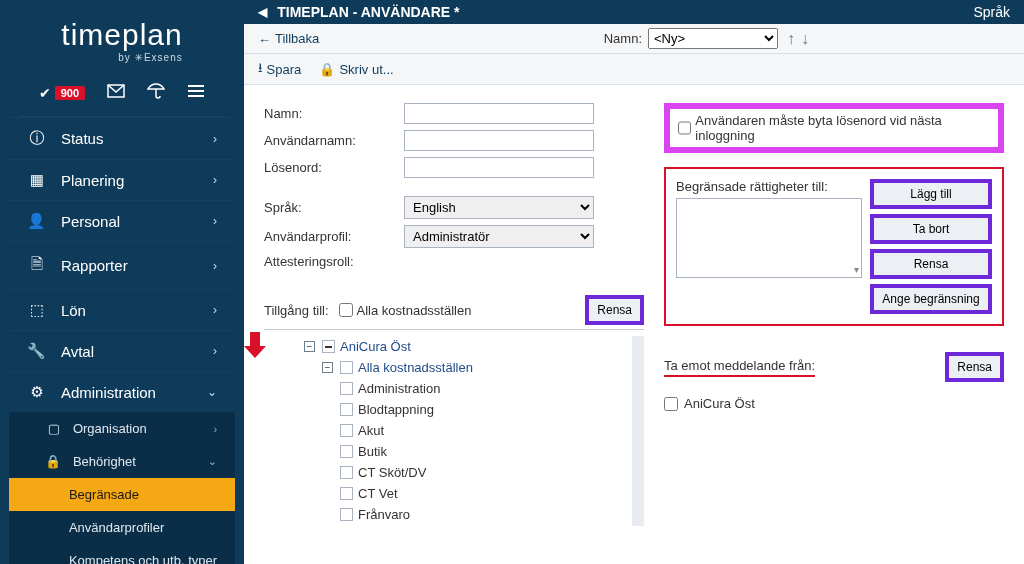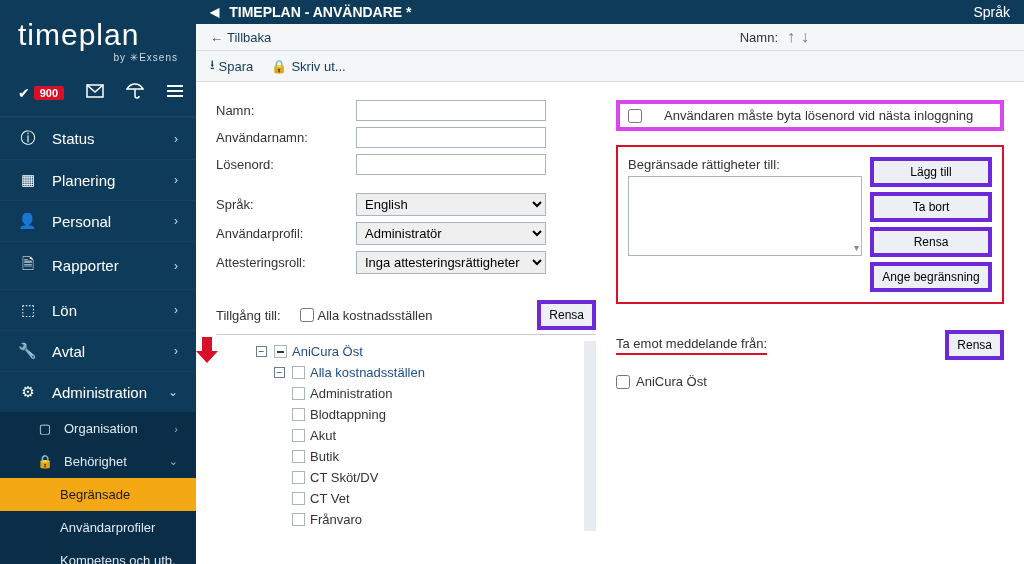--- a/index.html
+++ b/index.html
@@ -1,17 +1,17 @@
 <!DOCTYPE html>
 <html><head>
 <meta charset="utf-8">
 <style>
 * { box-sizing: border-box; margin: 0; padding: 0; }
 body { font-family: Arial, sans-serif; font-size: 13px; color: #333; width: 1024px; height: 564px; overflow: hidden; display: flex; }
-.sidebar { width: 196px; background: #0f3b5b; color: #fff; display: flex; flex-direction: column; }
+.sidebar { width: 244px; background: #0f3b5b; color: #fff; display: flex; flex-direction: column; align-items: center; }
 .logo { padding: 18px 18px 12px 18px; }
 .logo-text { font-size: 30px; font-weight: 300; letter-spacing: 1px; display: flex; align-items: baseline; color:#fff;}
 .logo-sub { font-size: 10px; text-align: right; color: #cfd9e0; letter-spacing:1px; }
 .util { display:flex; align-items:center; gap:22px; padding: 8px 18px 14px 18px; border-bottom:1px solid rgba(255,255,255,0.05);}
 .util .check { color:#fff; font-size:14px; display:flex; align-items:center; gap:4px;}
 .badge { background:#d9102a; color:#fff; font-weight:bold; font-size:11px; padding:1px 6px; border-radius:2px;}
 .util svg { fill:#fff; }
 .nav { list-style:none; }
 .nav > li { border-top:1px solid rgba(255,255,255,0.03); }
 .nav > li > a { display:flex; align-items:center; padding:11px 18px; color:#fff; text-decoration:none; font-size:15px; cursor:pointer;}
@@ -34,26 +34,26 @@
 .toolbar select { width:130px; font-size:13px; padding:1px;}
 .arrows span{cursor:pointer; color:#6b7c8c; font-size:16px; padding:0 3px;}
 .toolbar2 { background:#f4f6f8; padding:4px 14px; display:flex; gap:18px; border-bottom:1px solid #d8dee5;}
 .toolbar2 a { color:#0f3b5b; text-decoration:none; cursor:pointer; display:flex; align-items:center; gap:4px; font-size:13px;}
 .content { flex:1; padding:18px 20px; overflow:auto; display:flex; gap:20px;}
 .left-col { width:380px; }
 .right-col { flex:1; }
 .frow { display:flex; align-items:center; margin-bottom:6px;}
 .frow label { width:140px; font-size:13px; color:#333;}
 .frow input[type=text], .frow input[type=password], .frow select { width:190px; font-size:13px; padding:2px 4px; border:1px solid #a9b4c0;}
-.highlight-box { border:4px solid #d946ef; padding:4px 8px; margin-bottom:14px; display:flex; align-items:center; gap:22px;}
+.highlight-box { border:6px solid #d946ef; padding:4px 8px; margin-bottom:14px; display:flex; align-items:center; gap:4px;}
 .highlight-box2 { border:2px solid #d9102a; padding:10px; display:flex; gap:8px;}
 .rights-list { flex:1; height:80px; border:1px solid #a9b4c0; background:#fff; padding:4px; font-size:12px; overflow:auto; position:relative;}
 .rights-btns { display:flex; flex-direction:column; gap:5px; width:122px;}
 .btn { background:#eceff3; border:4px solid #6d28d9; padding:4px 8px; font-size:12px; cursor:pointer; text-align:center;}
-.section-hdr { display:flex; align-items:center; gap:19px; margin:26px 0 6px 0; border-bottom:1px solid #c3cad3; padding-bottom:4px;}
+.section-hdr { display:flex; align-items:center; gap:10px; margin:26px 0 6px 0; border-bottom:1px solid #c3cad3; padding-bottom:4px;}
 .section-hdr .lbl { font-size:13px; color:#333;}
 .section-hdr .chk { display:flex; align-items:center; gap:4px; font-size:13px;}
 .tree { font-size:13px; height:190px; overflow:auto; border-right:12px solid #e8ebef; padding-right:4px;}
 .tree ul { list-style:none; padding-left:18px;}
 .tree li { padding:3px 0; display:flex; align-items:center; gap:5px;}
 .tree .toggle { width:11px; height:11px; border:1px solid #6b7c8c; display:inline-flex; align-items:center; justify-content:center; font-size:10px; line-height:1; cursor:pointer; margin-right:2px; color:#333;}
 .tree .cb { width:13px; height:13px; border:1px solid #a9b4c0; display:inline-block; background:#fff;}
 .tree .cb.mixed::after{content:"";display:block;width:7px;height:2px;background:#333;margin:5px auto;}
 .tree .link { color:#224d8a; cursor:pointer;}
 .right-hdr { display:flex; align-items:center; margin:26px 0 6px 0; padding-bottom:4px;}
@@ -180,20 +180,21 @@
     <span>TIMEPLAN - ANVÄNDARE *</span>
     <span class="help">Språk</span>
   </div>
   <div class="toolbar">
     <a>
         <span>←</span>
         <span>Tillbaka</span>
       </a>
     <div class="namn">
       <span>Namn:</span>
+      <select><option>&lt;Ny&gt;</option></select>
       <span class="arrows"><span>↑</span><span>↓</span></span>
     </div>
     <span style="width:180px"></span>
   </div>
   <div class="toolbar2">
     <a>
         <span>⭳</span>
         <span>Spara</span>
       </a>
     <a>
@@ -220,21 +221,20 @@
       <div class="frow">
           <label>Språk:</label>
           <select><option>English</option></select>
         </div>
       <div class="frow">
           <label>Användarprofil:</label>
           <select><option>Administratör</option></select>
         </div>
       <div class="frow">
           <label>Attesteringsroll:</label>
-          <select><option>Inga attesteringsrättigheter</option></select>
         </div>
 
       <div class="section-hdr">
         <span class="lbl">Tillgång till:</span>
         <span class="chk">
             <input type="checkbox" style="">
             <span>Alla kostnadsställen</span>
           </span>
         <button class="btn" style="margin-left:auto">Rensa</button>
       </div>

